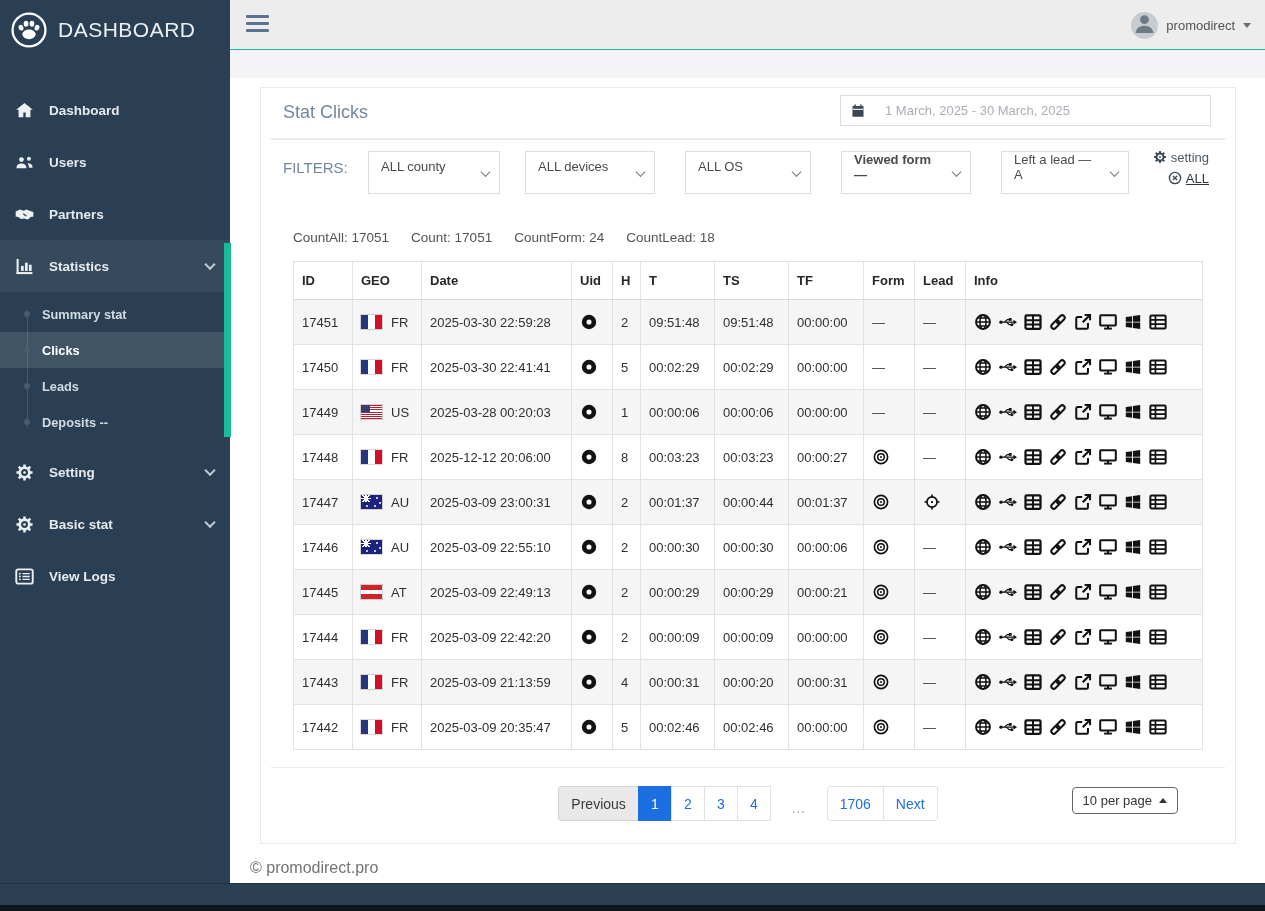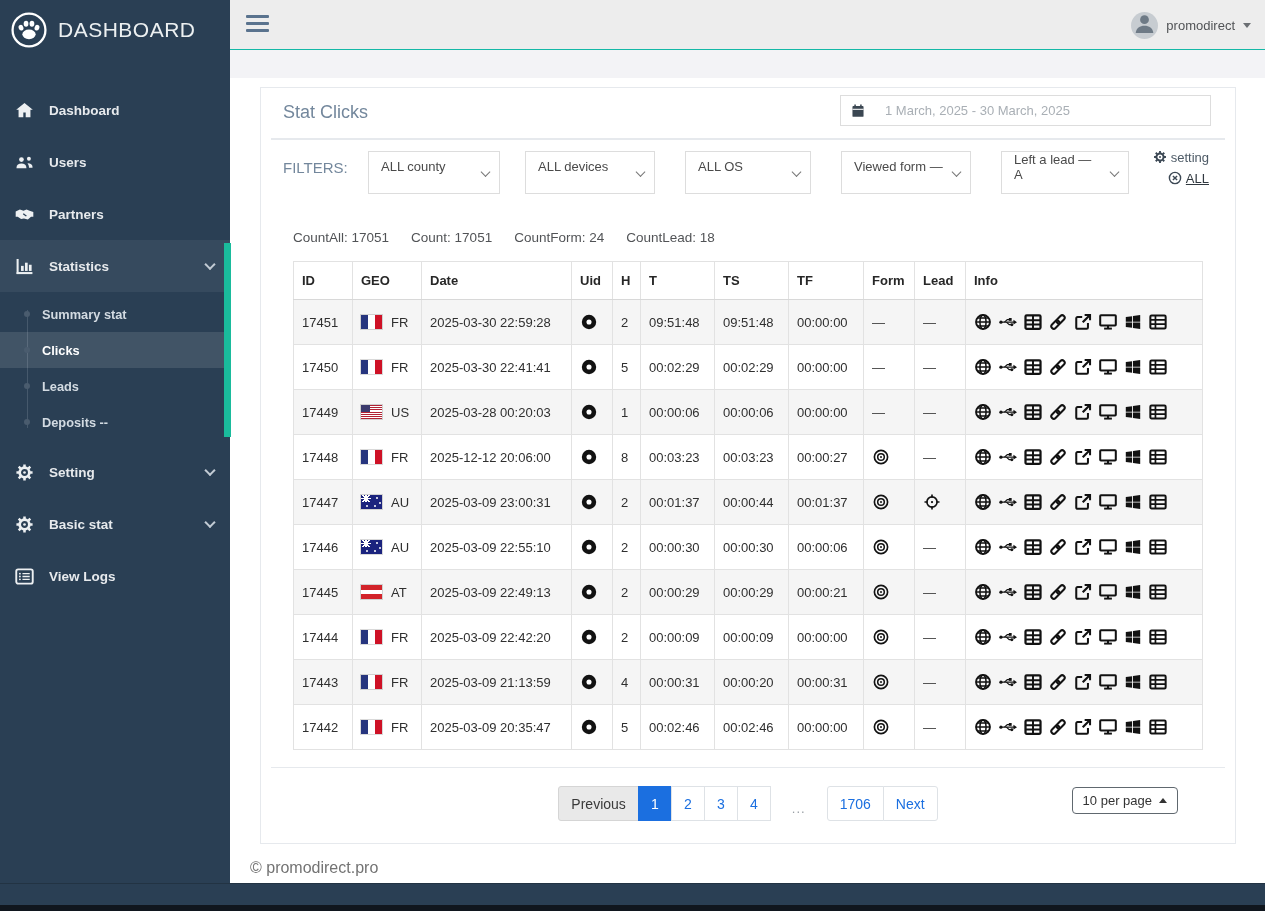--- a/index.html
+++ b/index.html
@@ -48,21 +48,21 @@
   .date-text { font-size:13px; color:#A9AFB5; }
   .h-divider { border-top:2px solid #E6E9ED; margin:0 10px; }
 
   .filters { position:relative; height:62px; }
   .filters-label { position:absolute; left:22px; top:19px; font-size:15px; color:#73879C; }
   .fselect { position:absolute; top:11px; height:43px; border:1px solid #DDDDDD; background:#fff; display:flex; align-items:center; padding:0 26px 12px 12px; font-size:13px; color:#4A4A4A; cursor:pointer; }
   .fselect .s-chev { position:absolute; right:10px; top:50%; width:7px; height:7px; border-right:1.6px solid #777; border-bottom:1.6px solid #777; transform:translateY(-65%) rotate(45deg); }
   .fs-0 { left:107px; width:132px; }
   .fs-1 { left:264px; width:130px; }
   .fs-2 { left:424px; width:126px; }
-  .fs-3 { left:580px; width:130px; }
+  .fs-3 { left:580px; width:130px;font-weight:bold; }
   .fs-4 { left:740px; width:128px; }
   .mini-links { position:absolute; right:26px; top:8px; text-align:right; }
   .mini-row { display:flex; align-items:center; justify-content:flex-end; gap:4px; font-size:13px; color:#4D5A66; height:18px; cursor:pointer; }
   .mini-row .m-icon { width:14px; height:14px; color:#3C4854; display:inline-flex; }
   .mini-row .m-icon svg { width:14px; height:14px; }
   .mini-row.all-row { margin-top:3px; }
   .all-link { text-decoration:underline; color:#30383F; }
 
   .counts { margin:28px 0 0 32px; font-size:13.5px; color:#515356; }
   .counts span { margin-right:22px; }

